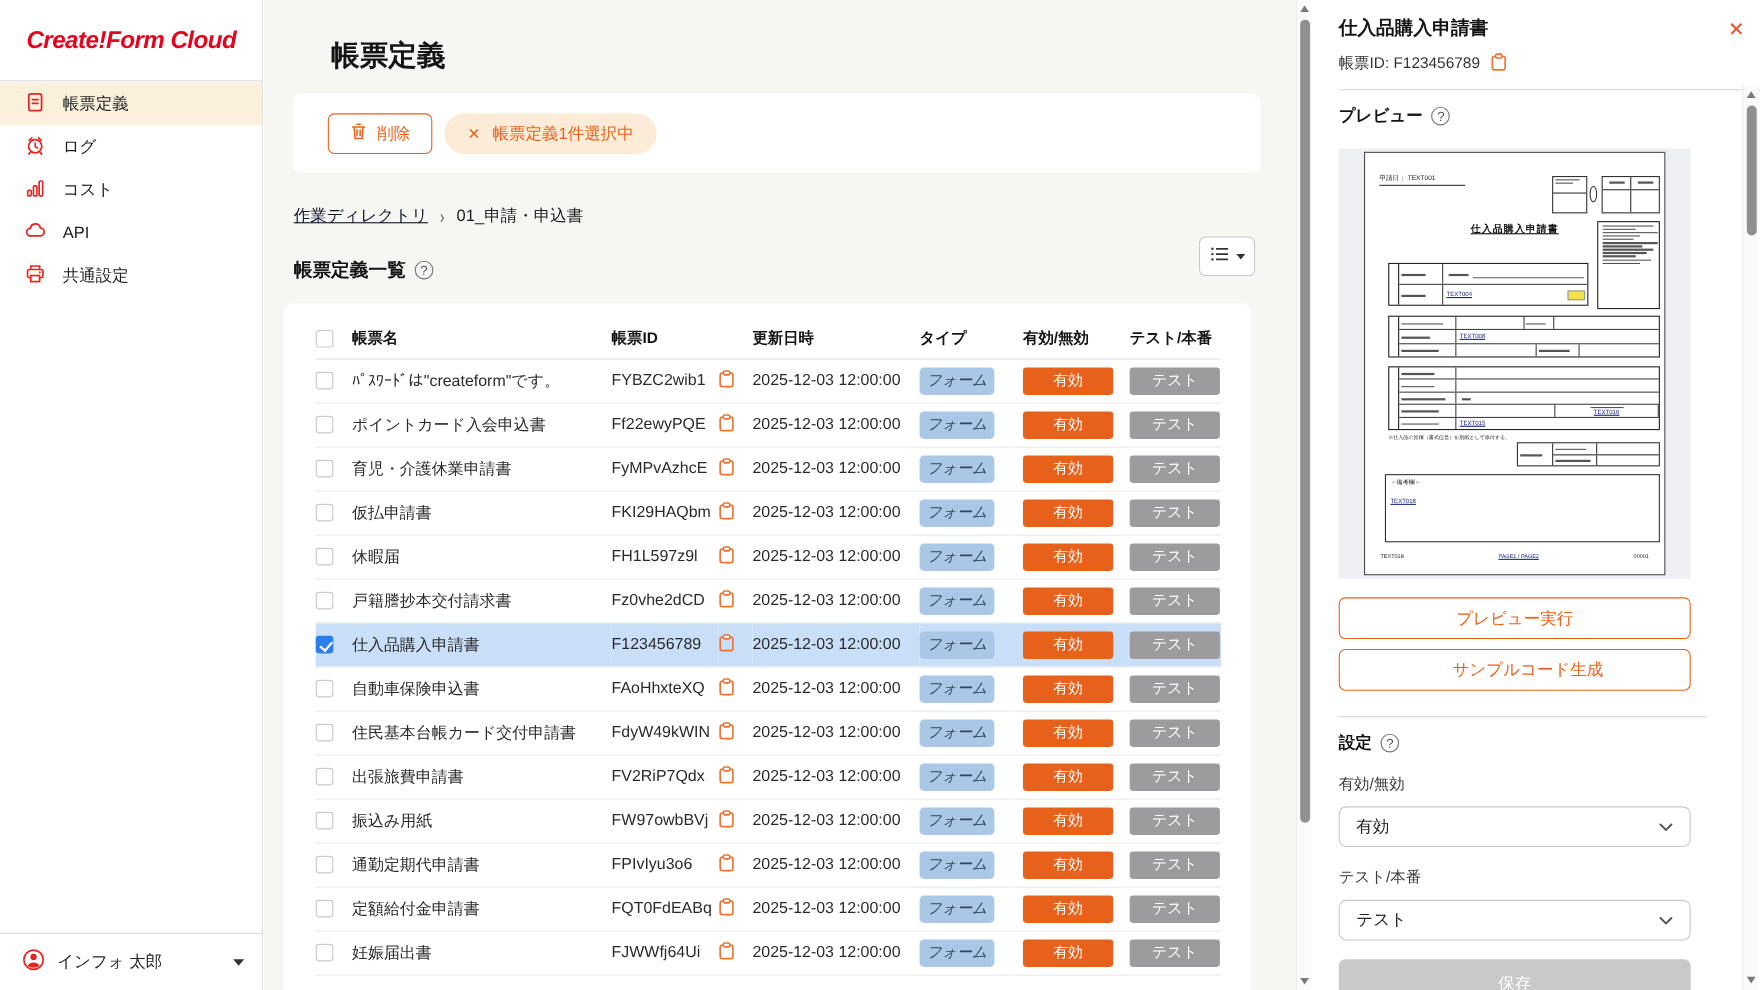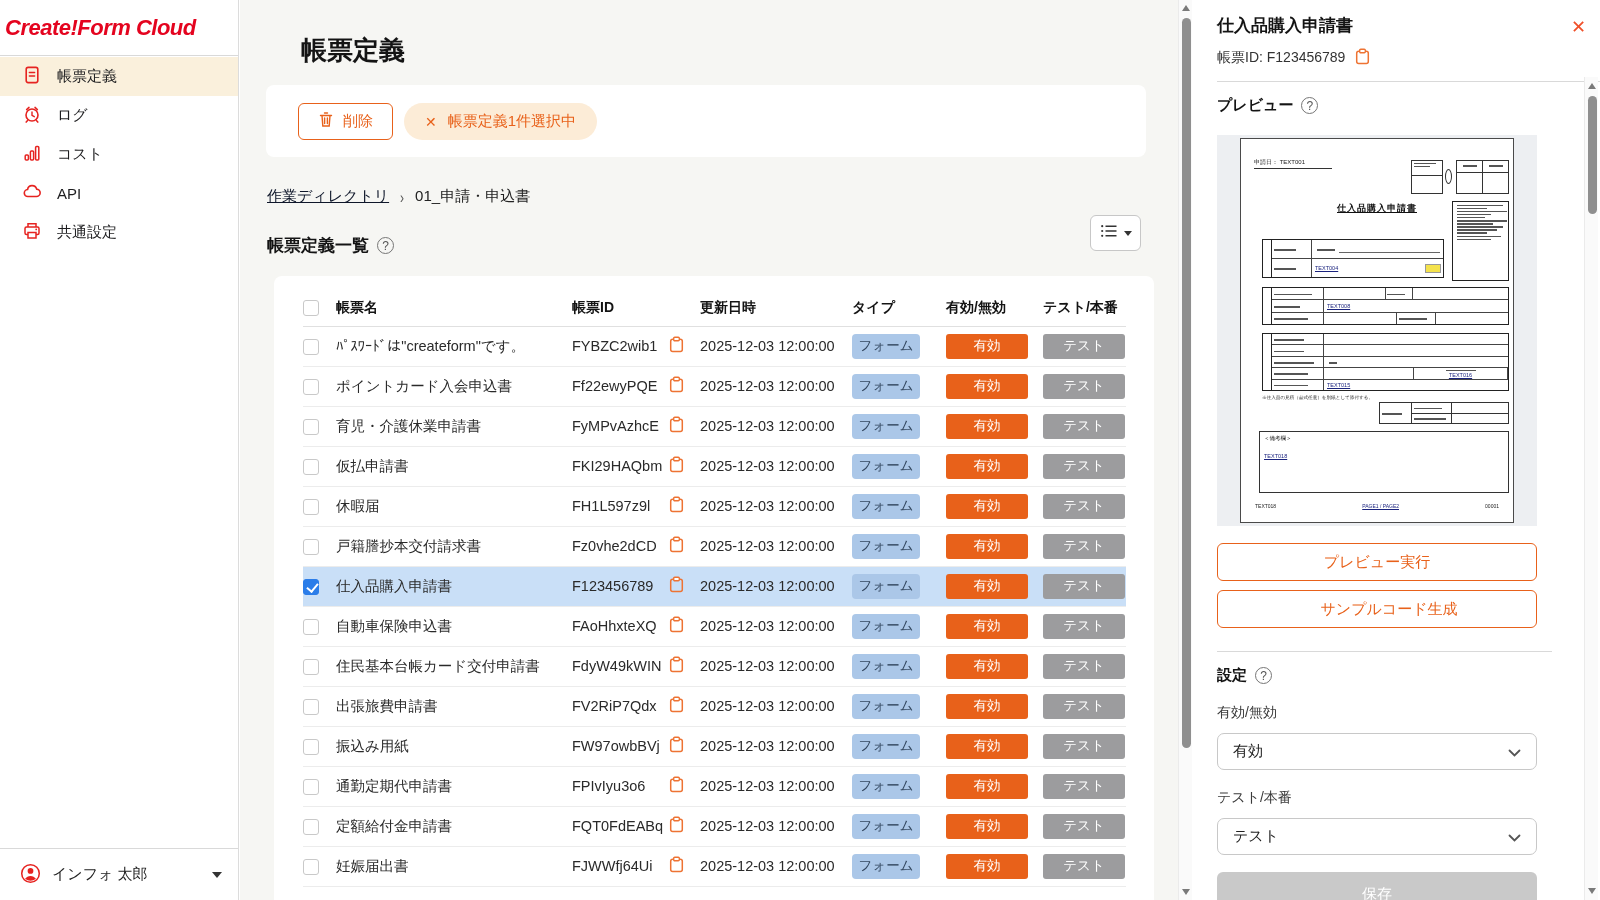--- a/index.html
+++ b/index.html
@@ -1,21 +1,21 @@
 <!DOCTYPE html>
 <html><head>
 <meta charset="utf-8">
 <style>
   * { margin:0; padding:0; box-sizing:border-box; }
   html,body { width:1600px; height:900px; overflow:hidden; }
   body { font-family:"Liberation Sans","DejaVu Sans",sans-serif; background:#fff; position:relative; color:#222; }
 
   
   .sidebar { position:absolute; left:0; top:0; width:239px; height:900px; background:#fff; border-right:1px solid #dcdcdc; }
-  .logo { height:56px; display:flex; align-items:center; padding-left:5px; border-bottom:1px solid #d9d9d9; }
+  .logo { height:74px; display:flex; align-items:center; padding-left:24px; border-bottom:1px solid #d9d9d9; }
   .logo span { font-size:22px; font-weight:800; font-style:italic; color:#e4041f; letter-spacing:-0.5px; }
   .nav { padding-top:1px; }
   .nav-item { height:39px; display:flex; align-items:center; padding-left:22px; gap:15px; font-size:15px; color:#1d1d1f; cursor:pointer; }
   .nav-item.active { background:#faf0dc; }
   .nav-item svg { flex:0 0 auto; }
   .sidebar-bottom { position:absolute; bottom:0; left:0; right:0; }
   .user-row { height:52px; border-top:1px solid #d9d9d9; display:flex; align-items:center; padding:0 16px 0 20px; gap:11px; font-size:15px; cursor:pointer; }
   .user-caret { margin-left:auto; width:0; height:0; border-left:5px solid transparent; border-right:5px solid transparent; border-top:6px solid #333; }
   .help-row { height:57px; border-top:1px solid #d9d9d9; display:flex; align-items:center; padding-left:20px; gap:11px; font-size:15px; cursor:pointer; }
   .q-dark { width:19px; height:19px; border:1.5px solid #444; border-radius:50%; display:inline-flex; align-items:center; justify-content:center; font-size:13px; color:#333; }
@@ -30,31 +30,31 @@
   .badge-x::before { content:"✕"; font-size:14px; }
   .breadcrumb { position:absolute; left:27px; top:187px; display:flex; align-items:center; gap:11px; font-size:15px; }
   .breadcrumb a { color:#0f172a; text-decoration:underline; cursor:pointer; }
   .crumb-sep { color:#555; font-size:12px; transform:scaleY(1.4); }
   .list-heading { position:absolute; left:27px; top:234px; font-size:17px; font-weight:bold; color:#141414; display:flex; align-items:center; gap:8px; }
   .q-circle { width:17px; height:17px; border:1.5px solid #767676; border-radius:50%; display:inline-flex; align-items:center; justify-content:center; font-size:12px; font-weight:normal; color:#555; }
   .q-circle::before { content:"?"; }
   .view-btn { position:absolute; left:850px; top:215px; width:51px; height:36px; background:#fff; border:1px solid #c7c7c7; border-radius:6px; display:flex; align-items:center; justify-content:center; gap:6px; cursor:pointer; }
   .view-caret { width:0; height:0; border-left:4px solid transparent; border-right:4px solid transparent; border-top:5px solid #333; }
 
-  .table-card { position:absolute; left:34px; top:276px; width:880px; height:624px; background:#fff; border-radius:8px 8px 0 0; padding:14px 28px 0 29px; }
+  .table-card { position:absolute; left:18px; top:276px; width:880px; height:624px; background:#fff; border-radius:8px 8px 0 0; padding:14px 28px 0 29px; }
   table { border-collapse:collapse; table-layout:fixed; width:823px; }
   th { text-align:left; font-size:14px; font-weight:bold; color:#141414; height:36px; border-bottom:1px solid #e0e0e0; }
   td { height:40px; font-size:14.5px; color:#2a2a2a; border-bottom:1px solid #ececec; vertical-align:middle; }
   tr.selected td { background:#c9dff7; }
   .checkbox { display:inline-block; width:16px; height:16px; border:1.5px solid #c9c9c9; border-radius:3px; background:#fff; vertical-align:middle; cursor:pointer; position:relative; }
   .checkbox.checked { background:#2b7de9; border-color:#2b7de9; }
   .checkbox.checked::after { content:""; position:absolute; left:4.5px; top:1.5px; width:5px; height:9px; border:solid #fff; border-width:0 2px 2px 0; transform:rotate(40deg); }
   .clip-icon { cursor:pointer; display:inline-block; }
   .badge { display:inline-flex; align-items:center; justify-content:center; height:25px; font-size:13.5px; }
-  .badge-type { width:68px; background:#abc7e8; color:#32465e; border-radius:4px; }
+  .badge-type { width:68px; background:#abc7e8; color:#32465e; border-radius:4px;font-style:italic; }
   .badge-enabled { width:82px; background:#e8611a; color:#fff; border-radius:3px; }
   .badge-mode { width:82px; background:#9c9c9e; color:#fff; border-radius:3px; }
 
   
   .scrollbar { position:absolute; background:#fafafa; border-left:1px solid #ebebeb; width:14px; }
   .sb-thumb { position:absolute; left:2.5px; width:9px; background:#8f8f8f; border-radius:5px; cursor:pointer; }
   .sb-arrow { position:absolute; left:3px; width:0; height:0; border-left:4px solid transparent; border-right:4px solid transparent; }
   .sb-up { border-bottom:6px solid #7a7a7a; }
   .sb-down { border-top:6px solid #7a7a7a; }
 

